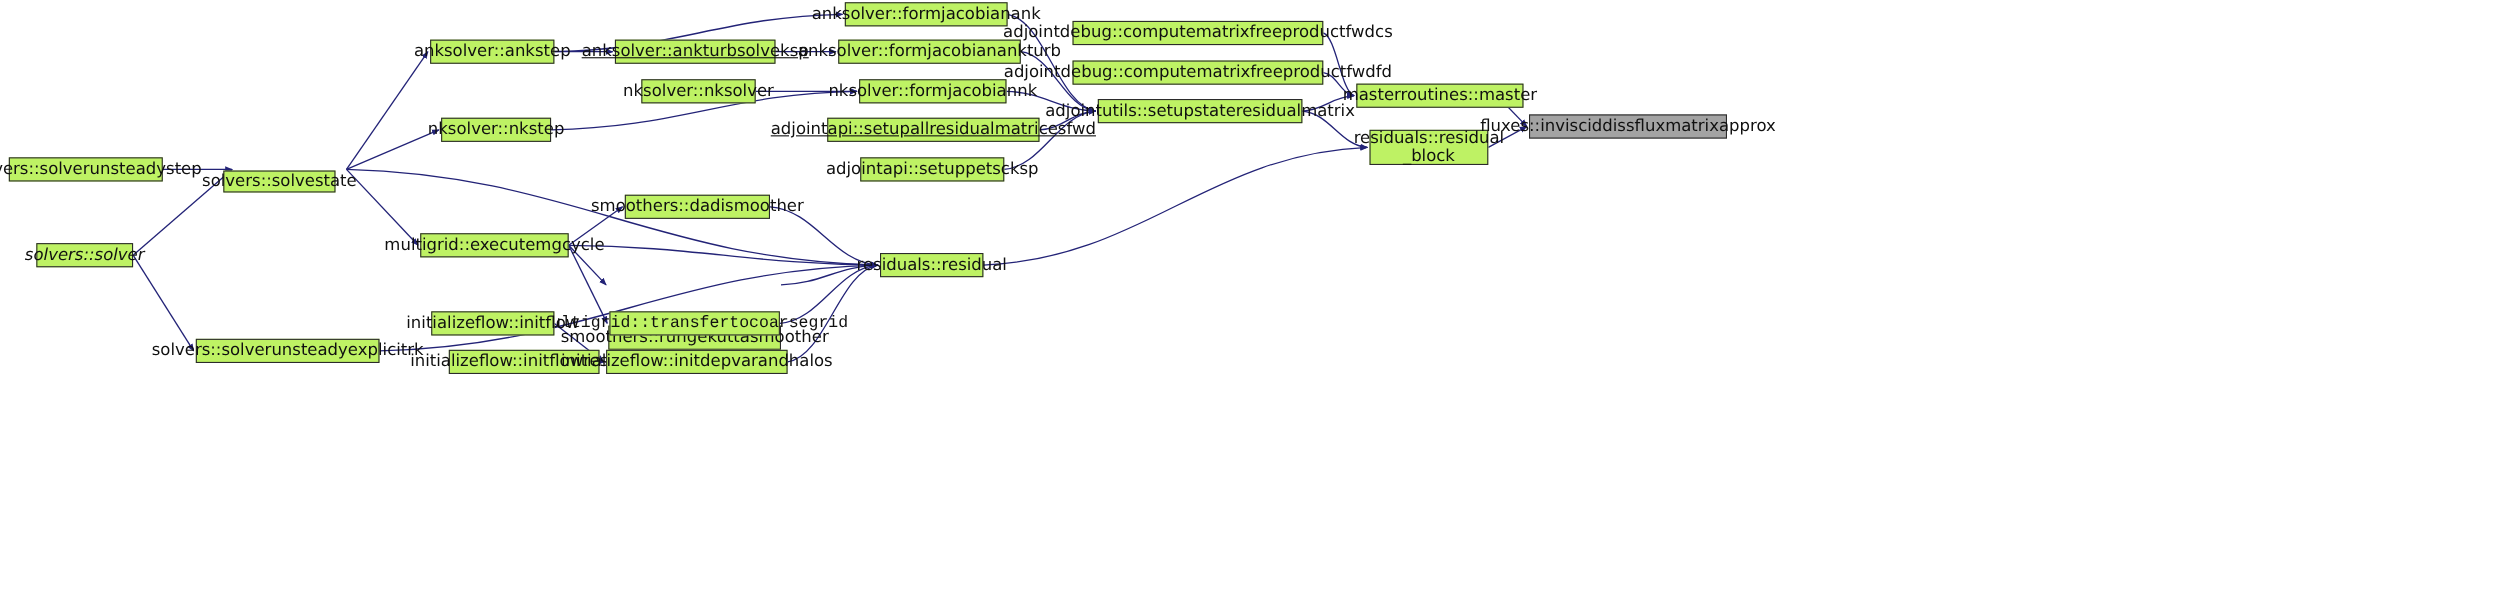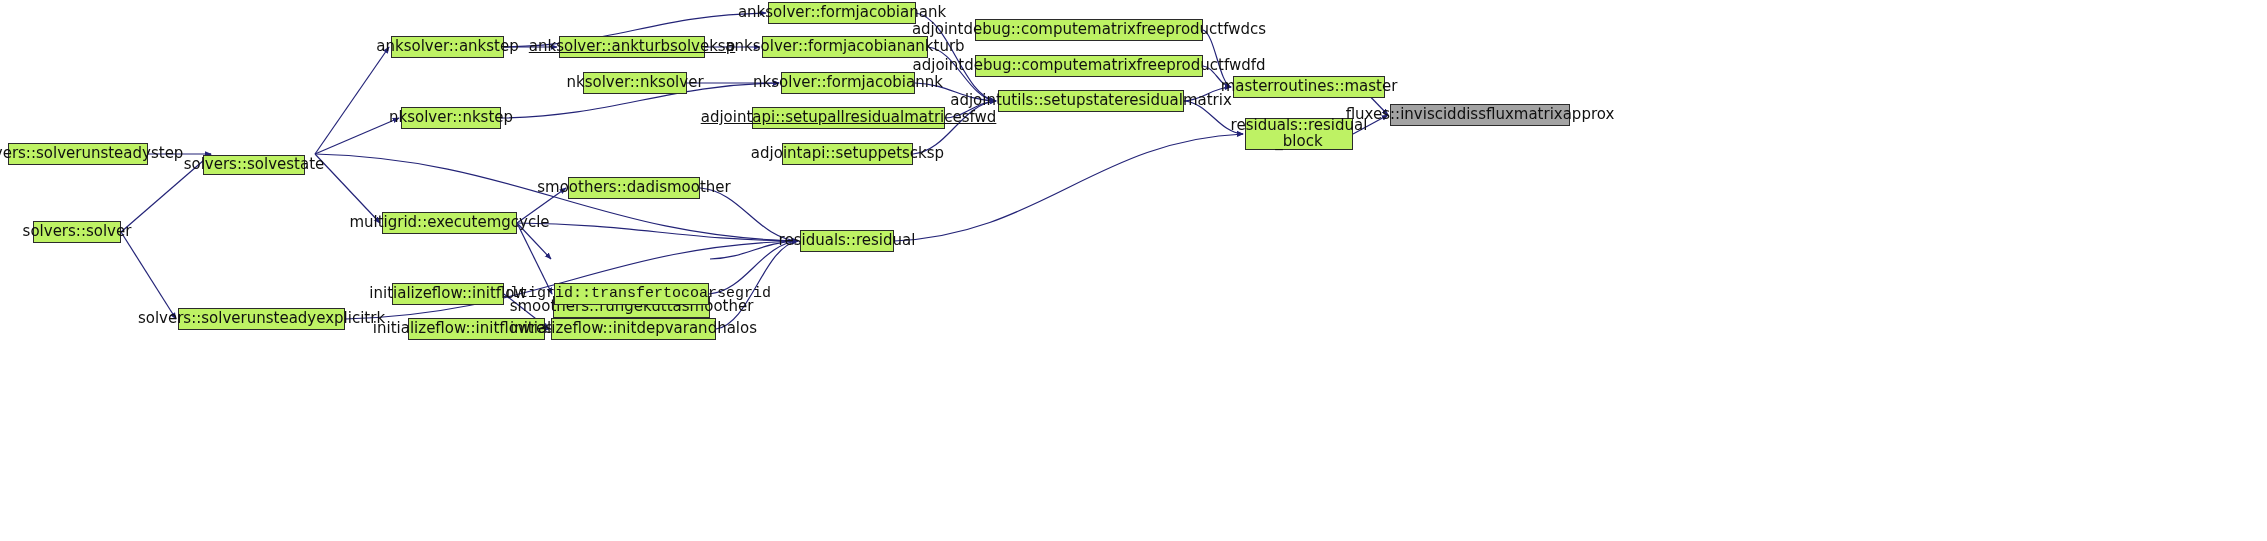--- a/index.html
+++ b/index.html
@@ -75,21 +75,21 @@
       <path d="M 517 223 C 635.02 224.08, 679.98 239.92, 798 241" fill="none" stroke="#232377" stroke-width="1.2" marker-end="url(#arrow)"></path>
       <path d="M 700 188 C 741.16 191.18, 756.84 237.82, 798 241" fill="none" stroke="#232377" stroke-width="1.2" marker-end="url(#arrow)"></path>
       <path d="M 710 259 C 746.96 257.92, 761.04 242.08, 798 241" fill="none" stroke="#232377" stroke-width="1.2" marker-end="url(#arrow)"></path>
       <path d="M 709 294 C 746.38 290.82, 760.62 244.18, 798 241" fill="none" stroke="#232377" stroke-width="1.2" marker-end="url(#arrow)"></path>
       <path d="M 504 294 L 549 329" fill="none" stroke="#232377" stroke-width="1.2" marker-end="url(#arrow)"></path>
       <path d="M 513 329 L 549 329" fill="none" stroke="#232377" stroke-width="1.2" marker-end="url(#arrow)"></path>
       <path d="M 716 329 C 750.44 323.72, 763.56 246.28, 798 241" fill="none" stroke="#232377" stroke-width="1.2" marker-end="url(#arrow)"></path>
     </svg>
   <div id="node-layer">
       <div class="node" style="left: 8px; top: 143px; width: 140px; height: 22px;"><span class="lbl">solvers::solverunsteadystep</span></div>
-      <div class="node" style="left: 33px; top: 221px; width: 88px; height: 22px;"><span class="lbl">solvers::solver</span></div>
+      <div class="node" style="left: 33px; top: 221px; width: 88px; height: 22px; font-style: italic;"><span class="lbl">solvers::solver</span></div>
       <div class="node" style="left: 178px; top: 308px; width: 167px; height: 22px;"><span class="lbl">solvers::solverunsteadyexplicitrk</span></div>
       <div class="node" style="left: 203px; top: 143px; width: 102px; height: 20px; margin-top: 12px;"><span class="lbl">solvers::solvestate</span></div>
       <div class="node" style="left: 391px; top: 36px; width: 113px; height: 22px;"><span class="lbl">anksolver::ankstep</span></div>
       <div class="node" style="left: 401px; top: 107px; width: 100px; height: 22px;"><span class="lbl">nksolver::nkstep</span></div>
       <div class="node" style="left: 559px; top: 36px; width: 146px; height: 22px; text-decoration: underline;"><span class="lbl">anksolver::ankturbsolveksp</span></div>
       <div class="node" style="left: 583px; top: 72px; width: 104px; height: 22px;"><span class="lbl">nksolver::nksolver</span></div>
       <div class="node" style="left: 768px; top: 2px; width: 148px; height: 22px;"><span class="lbl">anksolver::formjacobianank</span></div>
       <div class="node" style="left: 762px; top: 36px; width: 166px; height: 22px;"><span class="lbl">anksolver::formjacobianankturb</span></div>
       <div class="node" style="left: 781px; top: 72px; width: 134px; height: 22px;"><span class="lbl">nksolver::formjacobiannk</span></div>
       <div class="node" style="left: 752px; top: 107px; width: 193px; height: 22px; text-decoration: underline;"><span class="lbl">adjointapi::setupallresidualmatricesfwd</span></div>

